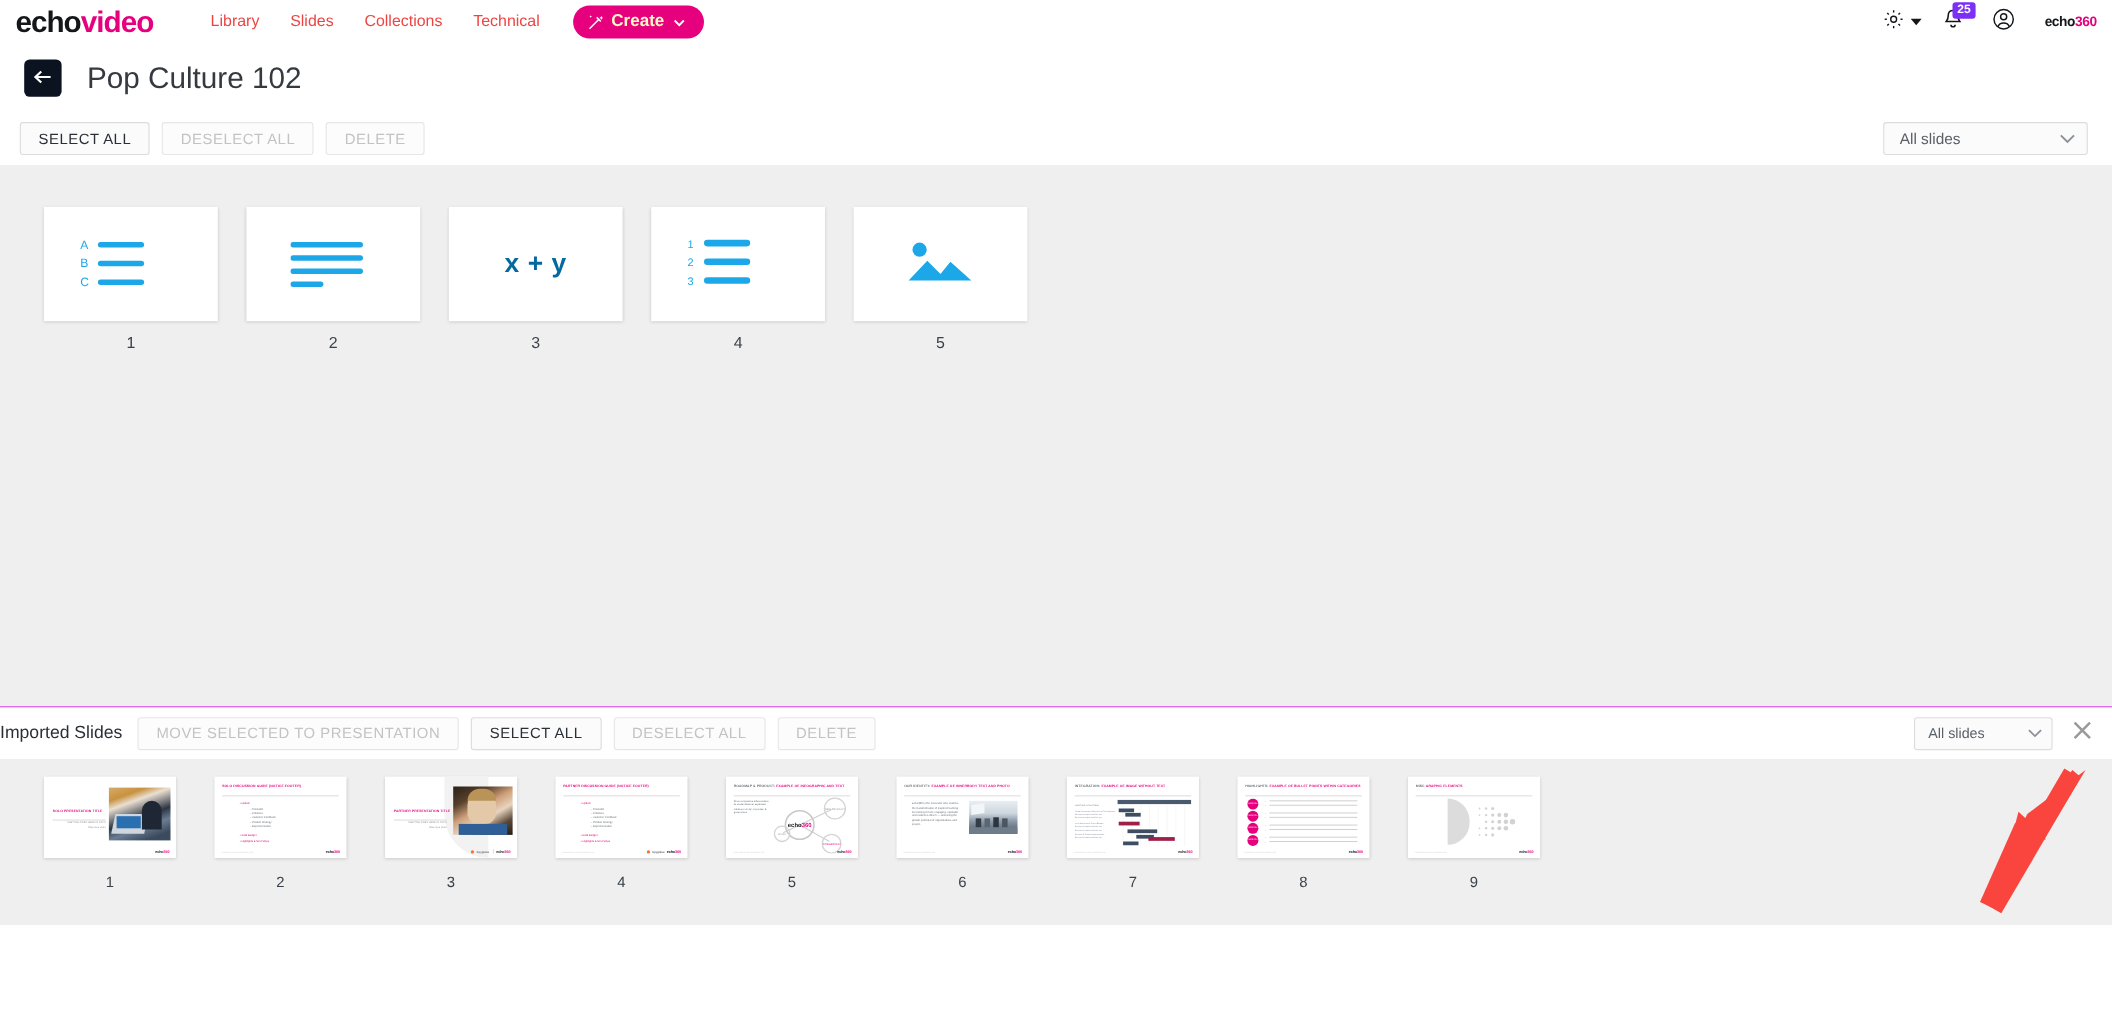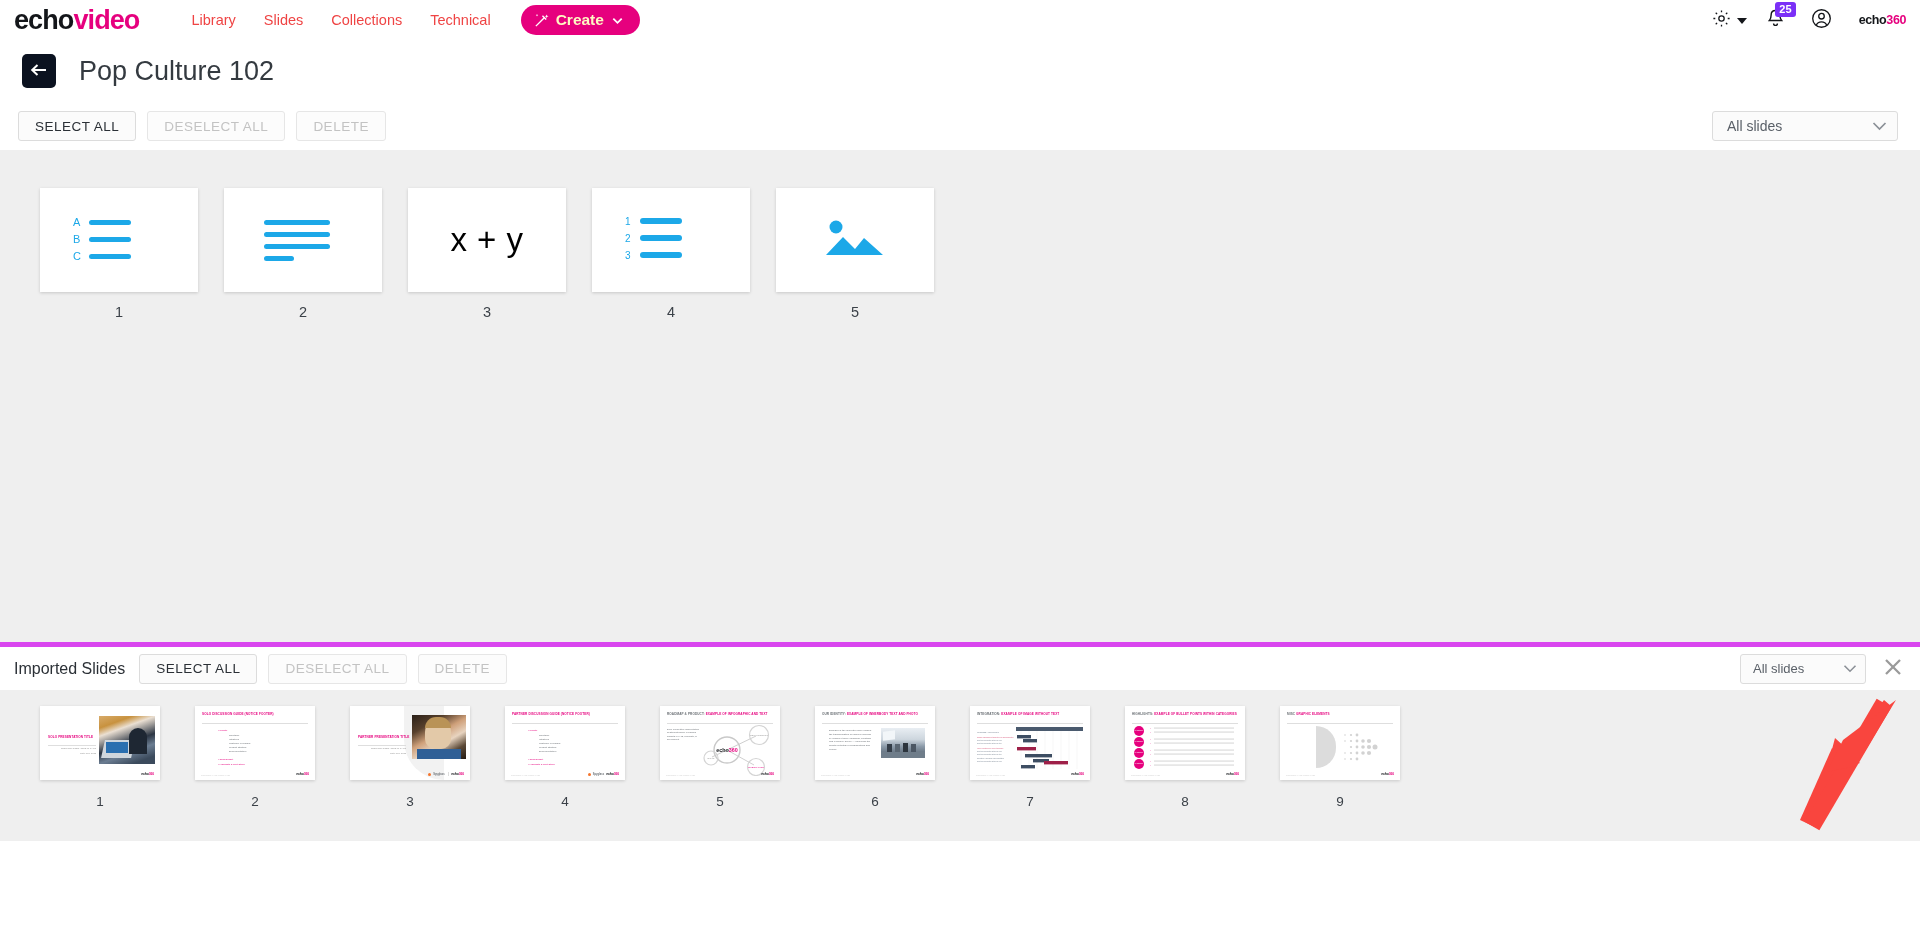--- a/index.html
+++ b/index.html
@@ -152,23 +152,22 @@
     text-align: center; margin-top: 12px;
     font-size: 14.5px; color: #3b4148;
   }
   .acc { fill: #1ca8e8; }
 
   
   .imported-bar {
     height: 48px; width: 100%;
     background: #fff;
     display: flex; align-items: center;
-    padding-left: 14px;
     position: relative;
-    border-top: 5px solid #d946ef;
+    border-top: 1px solid #d946ef;
   }
   .imported-label {
     font-size: 16px; color: #2b3036;
     margin-right: 14px; white-space: nowrap;
   }
   .imported-right {
     position: absolute; right: 14px; top: 50%;
     transform: translateY(-50%);
     display: flex; align-items: center; gap: 14px;
   }
@@ -356,21 +355,21 @@
           <rect class="acc" x="0" y="14" width="66" height="5" rx="2.5"></rect>
           <rect class="acc" x="0" y="26" width="66" height="5" rx="2.5"></rect>
           <rect class="acc" x="0" y="38" width="30" height="5" rx="2.5"></rect>
         </svg>
       </div>
       <div class="slide-num">2</div>
     </div>
 
     <div class="slide-cell">
       <div class="slide-thumb">
-        <span style="font-size:33px;color:#000000;letter-spacing:0.5px;">x + y</span>
+        <span style="font-size:24px;color:#0369a1;letter-spacing:0.5px;font-weight:bold;">x + y</span>
       </div>
       <div class="slide-num">3</div>
     </div>
 
     <div class="slide-cell">
       <div class="slide-thumb">
         <svg width="98" height="58" viewBox="0 0 98 58">
           <text x="3" y="14" font-family="Liberation Sans, sans-serif" font-size="10" fill="#1ca8e8">1</text>
           <rect class="acc" x="18" y="7" width="42" height="6" rx="3"></rect>
           <text x="3" y="31" font-family="Liberation Sans, sans-serif" font-size="10" fill="#1ca8e8">2</text>
@@ -390,20 +389,21 @@
         </svg>
       </div>
       <div class="slide-num">5</div>
     </div>
 
   </div>
 </div>
 
 <div class="imported-bar">
   <div class="imported-label">Imported Slides</div>
+  <button class="gbtn disabled">MOVE SELECTED TO PRESENTATION</button>
   <button class="gbtn">SELECT ALL</button>
   <button class="gbtn disabled">DESELECT ALL</button>
   <button class="gbtn disabled">DELETE</button>
 
   <div class="imported-right">
     <div class="select-box-2">
       <span>All slides</span>
       <span>
         <svg width="14" height="9" viewBox="0 0 14 9" fill="none" stroke="#8b9097" stroke-width="1.6">
             <path d="M1.5 1.8 L7 7.2 L12.5 1.8"></path>

